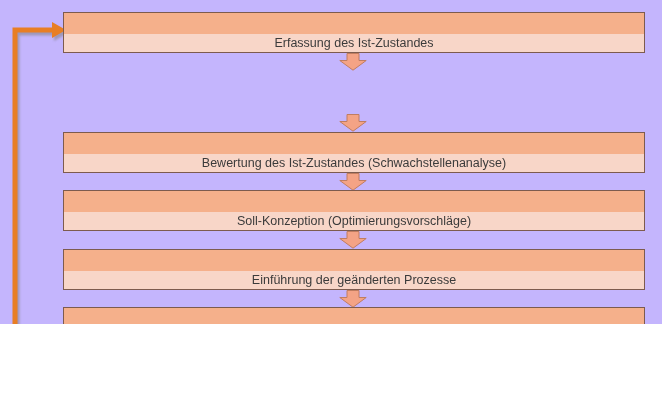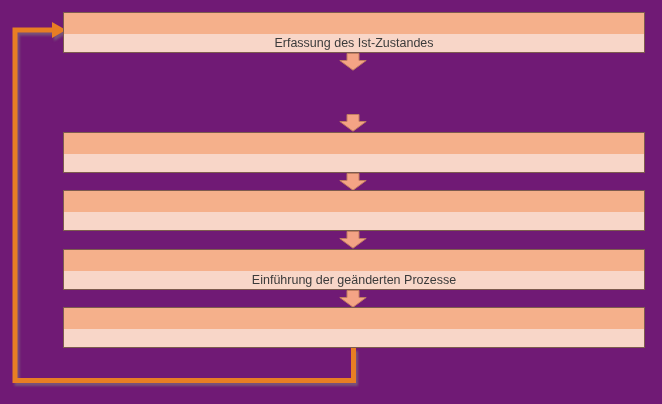--- a/index.html
+++ b/index.html
@@ -4,22 +4,22 @@
 <style>
   html, body {
     margin: 0;
     padding: 0;
     background: #ffffff;
     font-family: "Liberation Sans", sans-serif;
   }
   .canvas {
     position: relative;
     width: 662px;
-    height: 404px;
-    background: #701a75;
+    height: 324px;
+    background: #c4b5fd;
     overflow: hidden;
   }
   .box {
     position: absolute;
     left: 63px;
     width: 580px;
     height: 39px;
     border: 1px solid #7d5b4e;
     background: #f8d6c8;
   }
@@ -91,28 +91,34 @@
     <path d="M8,0.5 L20,0.5 L20,7.5 L27.2,7.5 L14,17.2 L0.8,7.5 L8,7.5 Z" fill="#F4A385" stroke="#C07D60" stroke-width="1"></path>
   </svg>
 
 
   <svg class="down-arrow a1" viewBox="0 0 28 18" xmlns="http://www.w3.org/2000/svg">
     <path d="M8,0.5 L20,0.5 L20,7.5 L27.2,7.5 L14,17.2 L0.8,7.5 L8,7.5 Z" fill="#F4A385" stroke="#C07D60" stroke-width="1"></path>
   </svg>
 
   <div class="box b2">
     <div class="band-top"></div>
+    <div class="band-bottom">
+      <span>Bewertung des Ist-Zustandes (Schwachstellenanalyse)</span>
+    </div>
   </div>
 
   <svg class="down-arrow a2" viewBox="0 0 28 18" xmlns="http://www.w3.org/2000/svg">
     <path d="M8,0.5 L20,0.5 L20,7.5 L27.2,7.5 L14,17.2 L0.8,7.5 L8,7.5 Z" fill="#F4A385" stroke="#C07D60" stroke-width="1"></path>
   </svg>
 
   <div class="box b3">
     <div class="band-top"></div>
+    <div class="band-bottom">
+      <span>Soll-Konzeption (Optimierungsvorschläge)</span>
+    </div>
   </div>
 
   <svg class="down-arrow a3" viewBox="0 0 28 18" xmlns="http://www.w3.org/2000/svg">
     <path d="M8,0.5 L20,0.5 L20,7.5 L27.2,7.5 L14,17.2 L0.8,7.5 L8,7.5 Z" fill="#F4A385" stroke="#C07D60" stroke-width="1"></path>
   </svg>
 
   <div class="box b4">
     <div class="band-top"></div>
     <div class="band-bottom">
       <span>Einführung der geänderten Prozesse</span>

